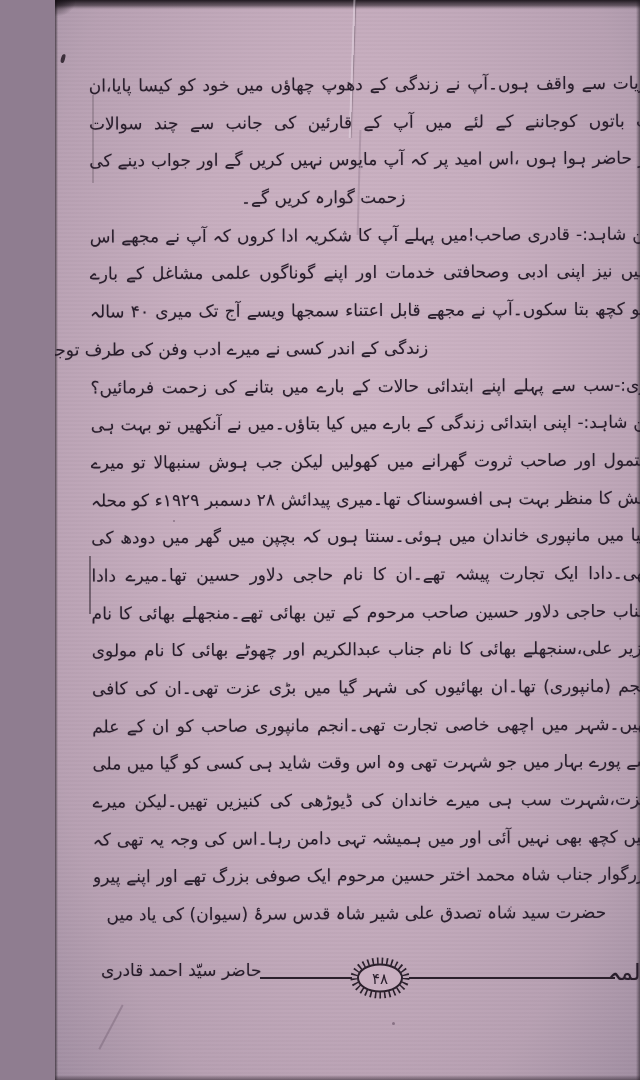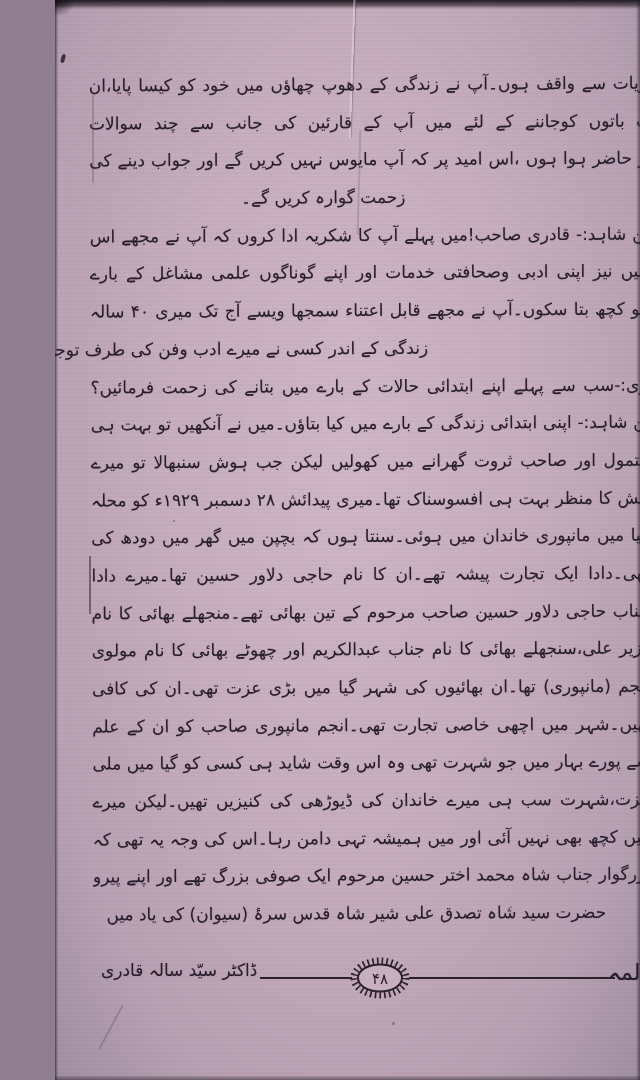--- a/index.html
+++ b/index.html
@@ -117,16 +117,16 @@
 
   <div class="footer">
     <span class="footer-title">مکالمہ</span>
     <div class="footer-rule-right"></div>
     <svg class="medallion" width="62" height="44" viewBox="0 0 62 44">
       <ellipse cx="31" cy="22" rx="26" ry="17" fill="none" stroke="#2b202c" stroke-width="7" stroke-dasharray="1.6 3.1"></ellipse>
       <ellipse cx="31" cy="22" rx="22" ry="13.5" fill="#c9b0c1" stroke="#2b202c" stroke-width="2"></ellipse>
       <text x="31" y="28" text-anchor="middle" font-size="15" font-family="DejaVu Sans, sans-serif" fill="#281d2b">۴۸</text>
     </svg>
     <div class="footer-rule-left"></div>
-    <span class="footer-author">ڈاکٹر سیّد سالہ قادری</span>
+    <span class="footer-author">حاضر سیّد احمد قادری</span>
   </div>
 
 </div>
 
 </body></html>

